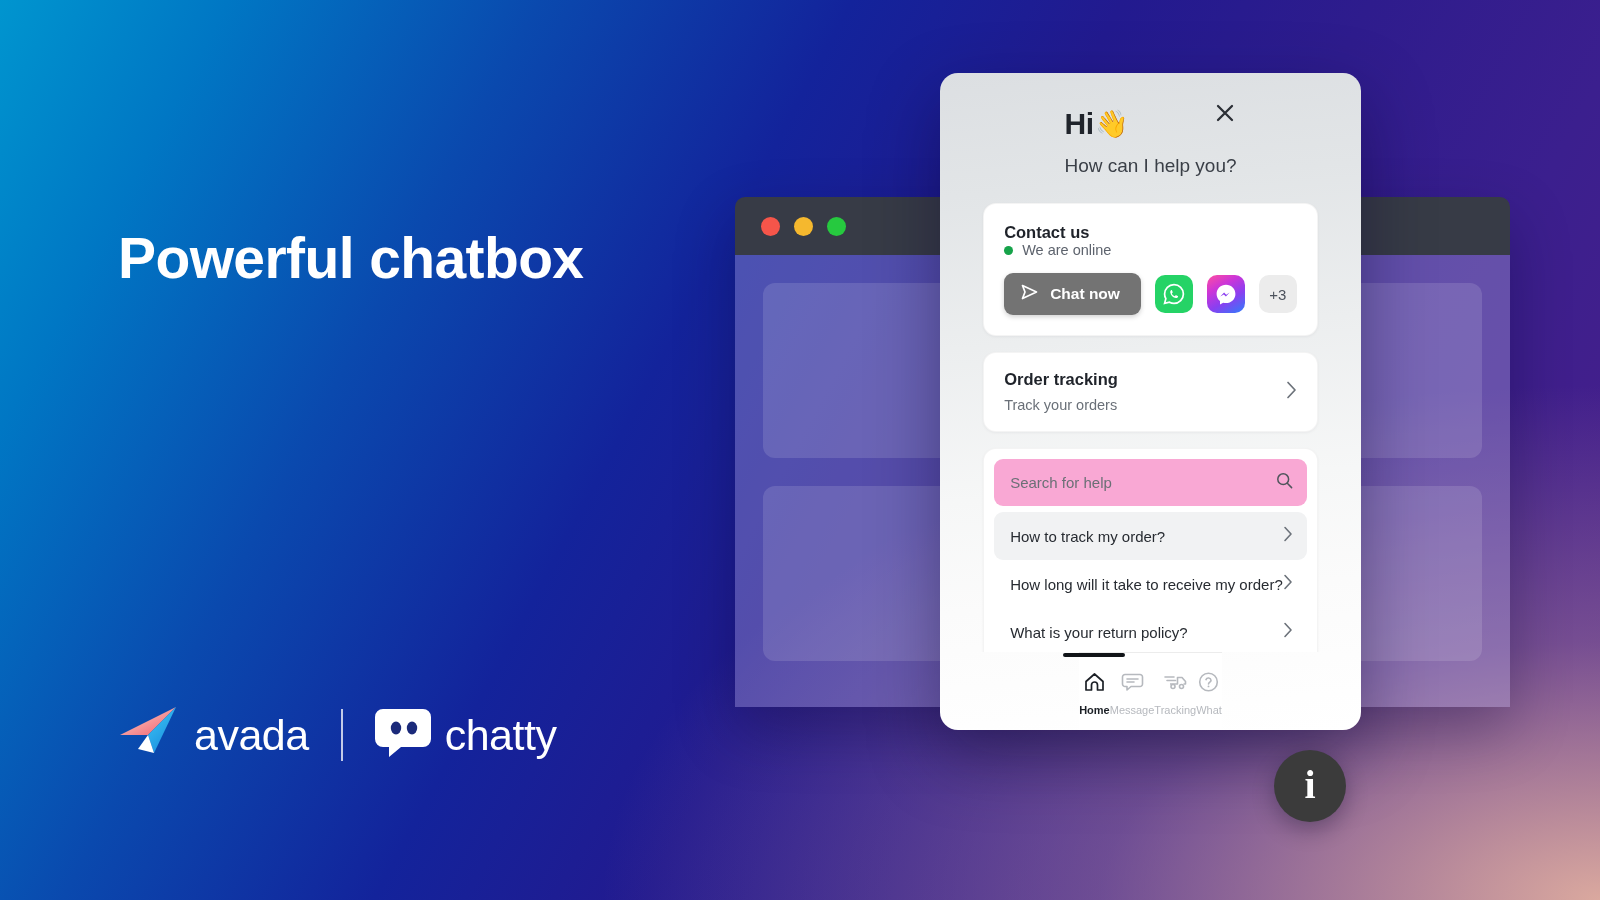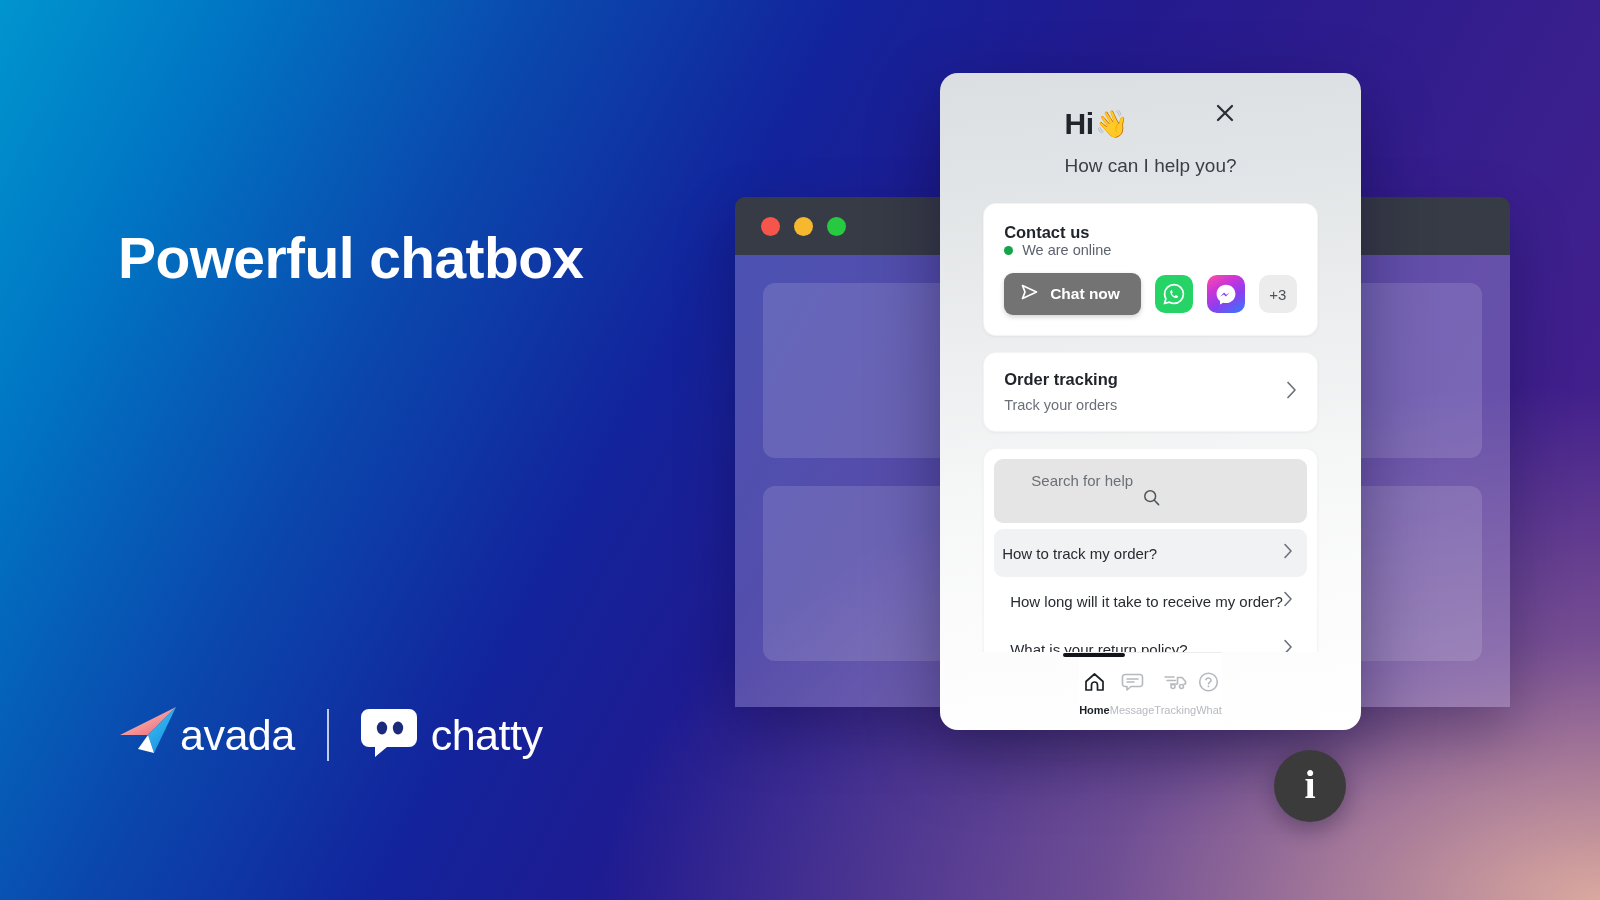--- a/index.html
+++ b/index.html
@@ -50,21 +50,21 @@
 
   
   .logos {
     position: absolute;
     left: 118px;
     top: 705px;
     display: flex;
     align-items: center;
     gap: 26px;
   }
-  .logo-avada { display: flex; align-items: center; }
+  .logo-avada { display: flex; align-items: center; gap: 14px; }
   .avada-word {
     font-size: 43px;
     color: #fff;
     font-weight: 500;
     letter-spacing: -0.5px;
   }
   .logo-divider {
     width: 2px;
     height: 52px;
     background: rgba(255,255,255,0.75);
@@ -238,46 +238,45 @@
     cursor: pointer;
   }
   .order-sub { font-size: 14.5px; color: #6a7078; margin-top: 8px; }
 
   
   .faq-card { padding: 10px 10px 8px 10px; }
   .search-box {
     display: flex;
     align-items: center;
     justify-content: space-between;
-    background: #e5e5e5;
+    background: #f9a8d4;
     border-radius: 9px;
     padding: 13px 14px 13px 16px;
     margin-bottom: 6px;
     cursor: text;
-    flex-direction: column;
   }
   .search-input {
     border: none;
     background: transparent;
     outline: none;
     font-size: 15px;
     color: #5c6168;
     width: 85%;
     font-family: "Liberation Sans", sans-serif;
   }
   .search-input::placeholder { color: #6b7076; }
   .faq-item {
     display: flex;
     align-items: center;
     justify-content: space-between;
     padding: 14px 14px 14px 16px;
     border-radius: 9px;
     cursor: pointer;
   }
-  .faq-item.active { background: #f1f2f3; padding-left: 8px; }
+  .faq-item.active { background: #f1f2f3; }
   .faq-text { font-size: 15px; color: #272b31; }
 
   
   .widget-nav {
     flex: none;
     height: 78px;
     background: #ffffff;
     border-top: 1px solid #ececec;
     display: flex;
     align-items: stretch;

